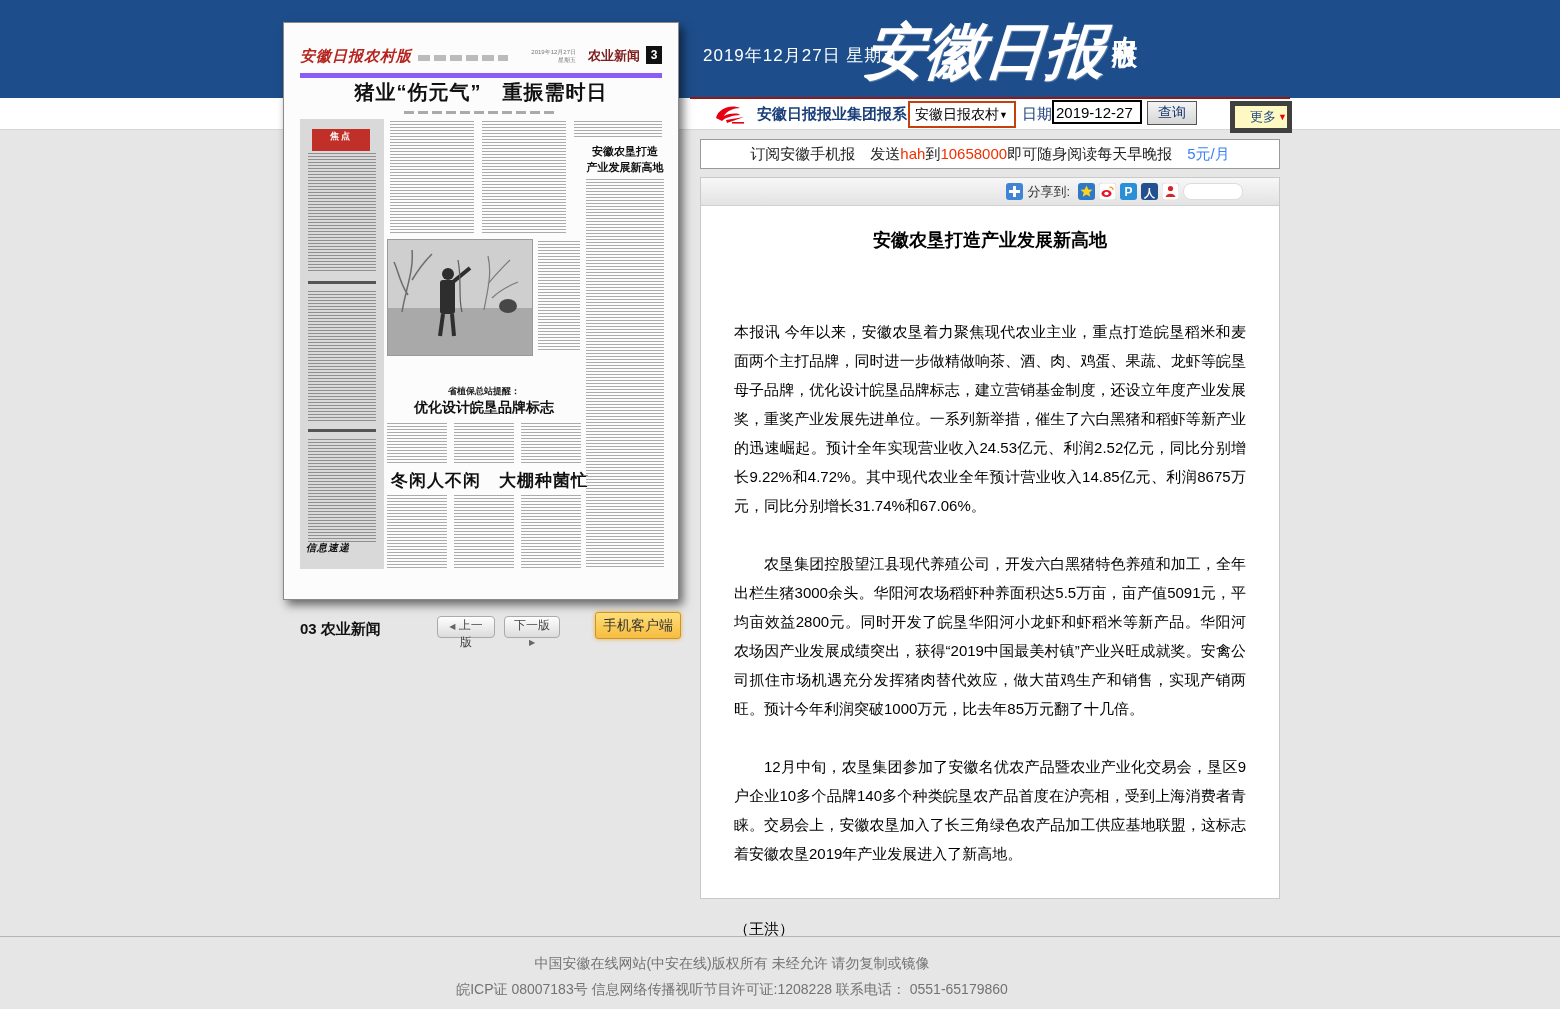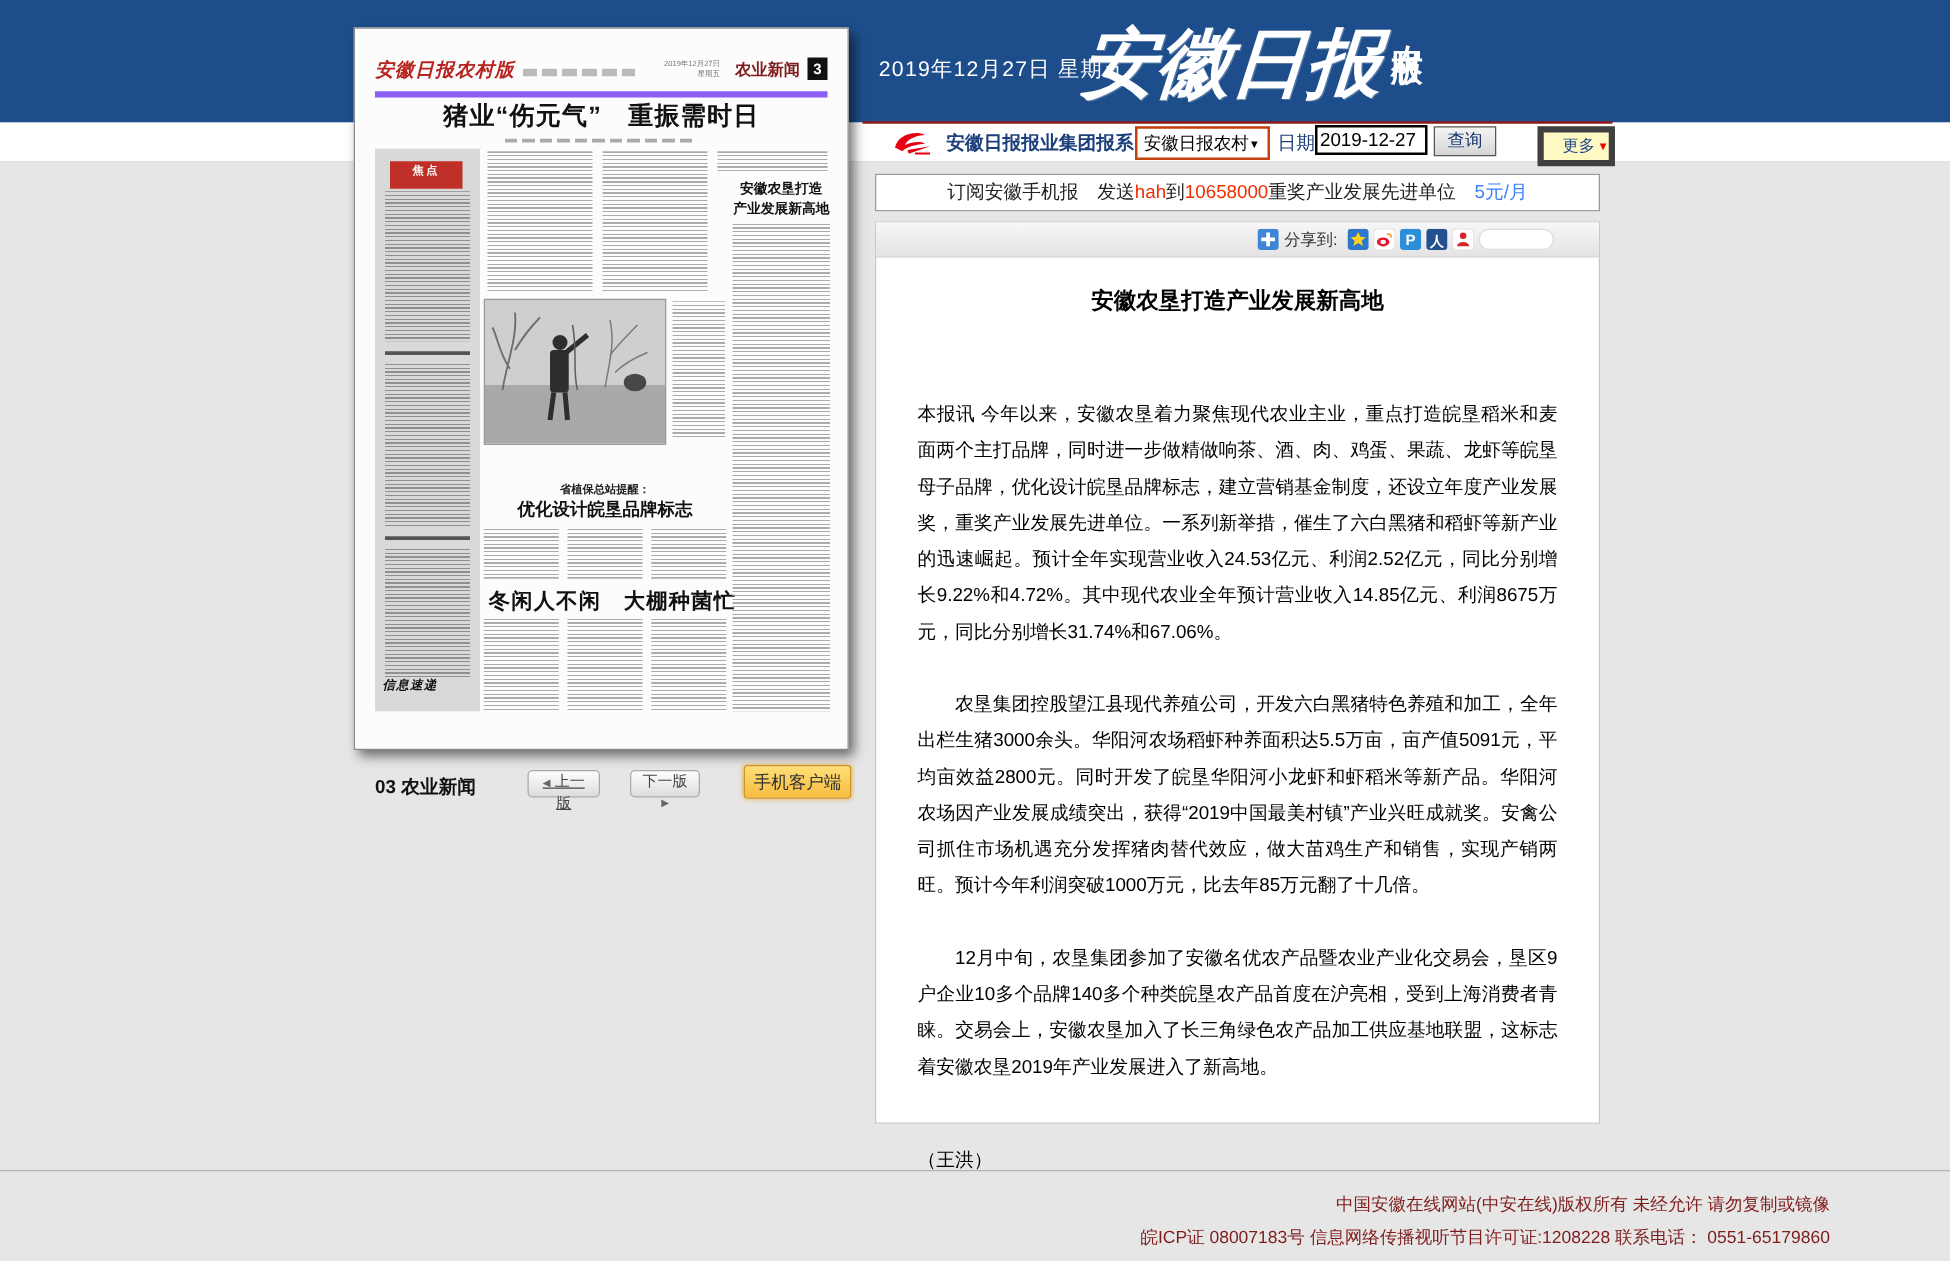--- a/index.html
+++ b/index.html
@@ -48,21 +48,21 @@
   .np-caption{position:absolute;left:254px;top:218px;width:42px;height:110px;}
   .np-notice{position:absolute;left:103px;top:362px;width:194px;text-align:center;font-size:9px;font-weight:bold;color:#222;}
   .np-headline2{position:absolute;left:95px;top:376px;width:210px;text-align:center;font-size:14px;font-weight:bold;color:#111;}
   .np-headline3{position:absolute;left:100px;top:446px;width:205px;text-align:right;font-size:17px;font-weight:bold;color:#111;letter-spacing:1px;}
   .np-side-headline{position:absolute;left:302px;top:120px;width:78px;text-align:center;font-size:11px;font-weight:bold;color:#111;line-height:16px;}
 
   
   .page-label{left:300px;top:620px;font-size:15px;font-weight:bold;color:#111;}
   .nav-btn{position:absolute;top:616px;height:22px;border:1px solid #aaa;border-radius:4px;background:linear-gradient(#fefefe,#dcdcdc);font-size:12px;color:#444;font-family:"Liberation Sans",sans-serif;cursor:pointer;padding:0 8px;}
   .nav-btn .ar{font-size:8px;color:#666;}
-  .nav-prev{left:422px;width:58px;text-decoration:underline;}
+  .nav-prev{left:437px;width:58px;}
   .nav-next{left:504px;width:56px;}
   .app-btn{position:absolute;left:595px;top:612px;width:86px;height:27px;border:1px solid #cf9426;border-radius:3px;background:linear-gradient(#ffdf78,#f6bc3f);box-shadow:0 0 4px #e8b04c;font-size:14px;color:#333;font-family:"Liberation Sans",sans-serif;cursor:pointer;}
 
   
   .sub-bar{left:700px;top:139px;width:578px;height:28px;border:1px solid #9a9a9a;background:#fff;text-align:center;line-height:28px;font-size:15px;color:#222;}
   .sub-bar .red{color:#f03000;}
   .sub-bar .red2{color:#3b82f6;margin-top:48px;}
 
   
   .article-panel{left:700px;top:177px;width:578px;height:720px;border:1px solid #c9c9c9;background:#fff;}
@@ -71,21 +71,21 @@
   .sicon{width:17px;height:17px;display:inline-block;cursor:pointer;}
   .share-pill{width:58px;height:15px;background:#fff;border:1px solid #ddd;border-radius:8px;}
   .article-title{position:absolute;left:30px;right:30px;top:50px;margin:0;text-align:center;font-size:18px;font-weight:bold;color:#000;}
   .article-body{position:absolute;left:33px;right:33px;top:110px;font-size:15px;line-height:29px;color:#000;text-align:justify;}
   .para{margin:29px 0;text-indent:2em;}
   .para.first{text-indent:0;}
   .byline{margin-top:46px;}
 
   
   .footer-divider{left:0;top:936px;width:1560px;height:0;border-top:1px solid #b5b5b5;}
-  .footer{left:0;top:950px;width:1464px;text-align:right;font-size:14px;color:#7f1d1d;line-height:26px;}
+  .footer{left:0;top:950px;width:1464px;text-align:center;font-size:14px;color:#737373;line-height:26px;}
 </style>
 </head>
 <body>
 
 <div class="abs header">
   <div class="abs header-date">2019年12月27日 星期五</div>
   <div class="abs logo-wrap">
     <span class="logo-main">安徽日报</span>
     <span class="logo-edition">农村版</span>
   </div>
@@ -177,21 +177,21 @@
   <span class="ar">◀</span>
   <span>上一版</span>
 </button>
 <button class="nav-btn nav-next">
   <span>下一版</span>
   <span class="ar">▶</span>
 </button>
 <button class="app-btn">手机客户端</button>
 
 <div class="abs sub-bar">
-  <span>订阅安徽手机报　发送</span><span class="red">hah</span><span>到</span><span class="red">10658000</span><span>重奖产业发展先进单位</span><span>　</span><span class="red2">5元/月</span>
+  <span>订阅安徽手机报　发送</span><span class="red">hah</span><span>到</span><span class="red">10658000</span><span>即可随身阅读每天早晚报</span><span>　</span><span class="red2">5元/月</span>
 </div>
 
 <div class="abs article-panel">
   <div class="share-strip">
     <svg class="sicon" viewBox="0 0 17 17">
         <rect width="17" height="17" rx="3" fill="#3f84d6"></rect>
         <rect x="7" y="3" width="3" height="11" fill="#fff"></rect>
         <rect x="3" y="7" width="11" height="3" fill="#fff"></rect>
       </svg>
     <span class="share-label">分享到:</span>

